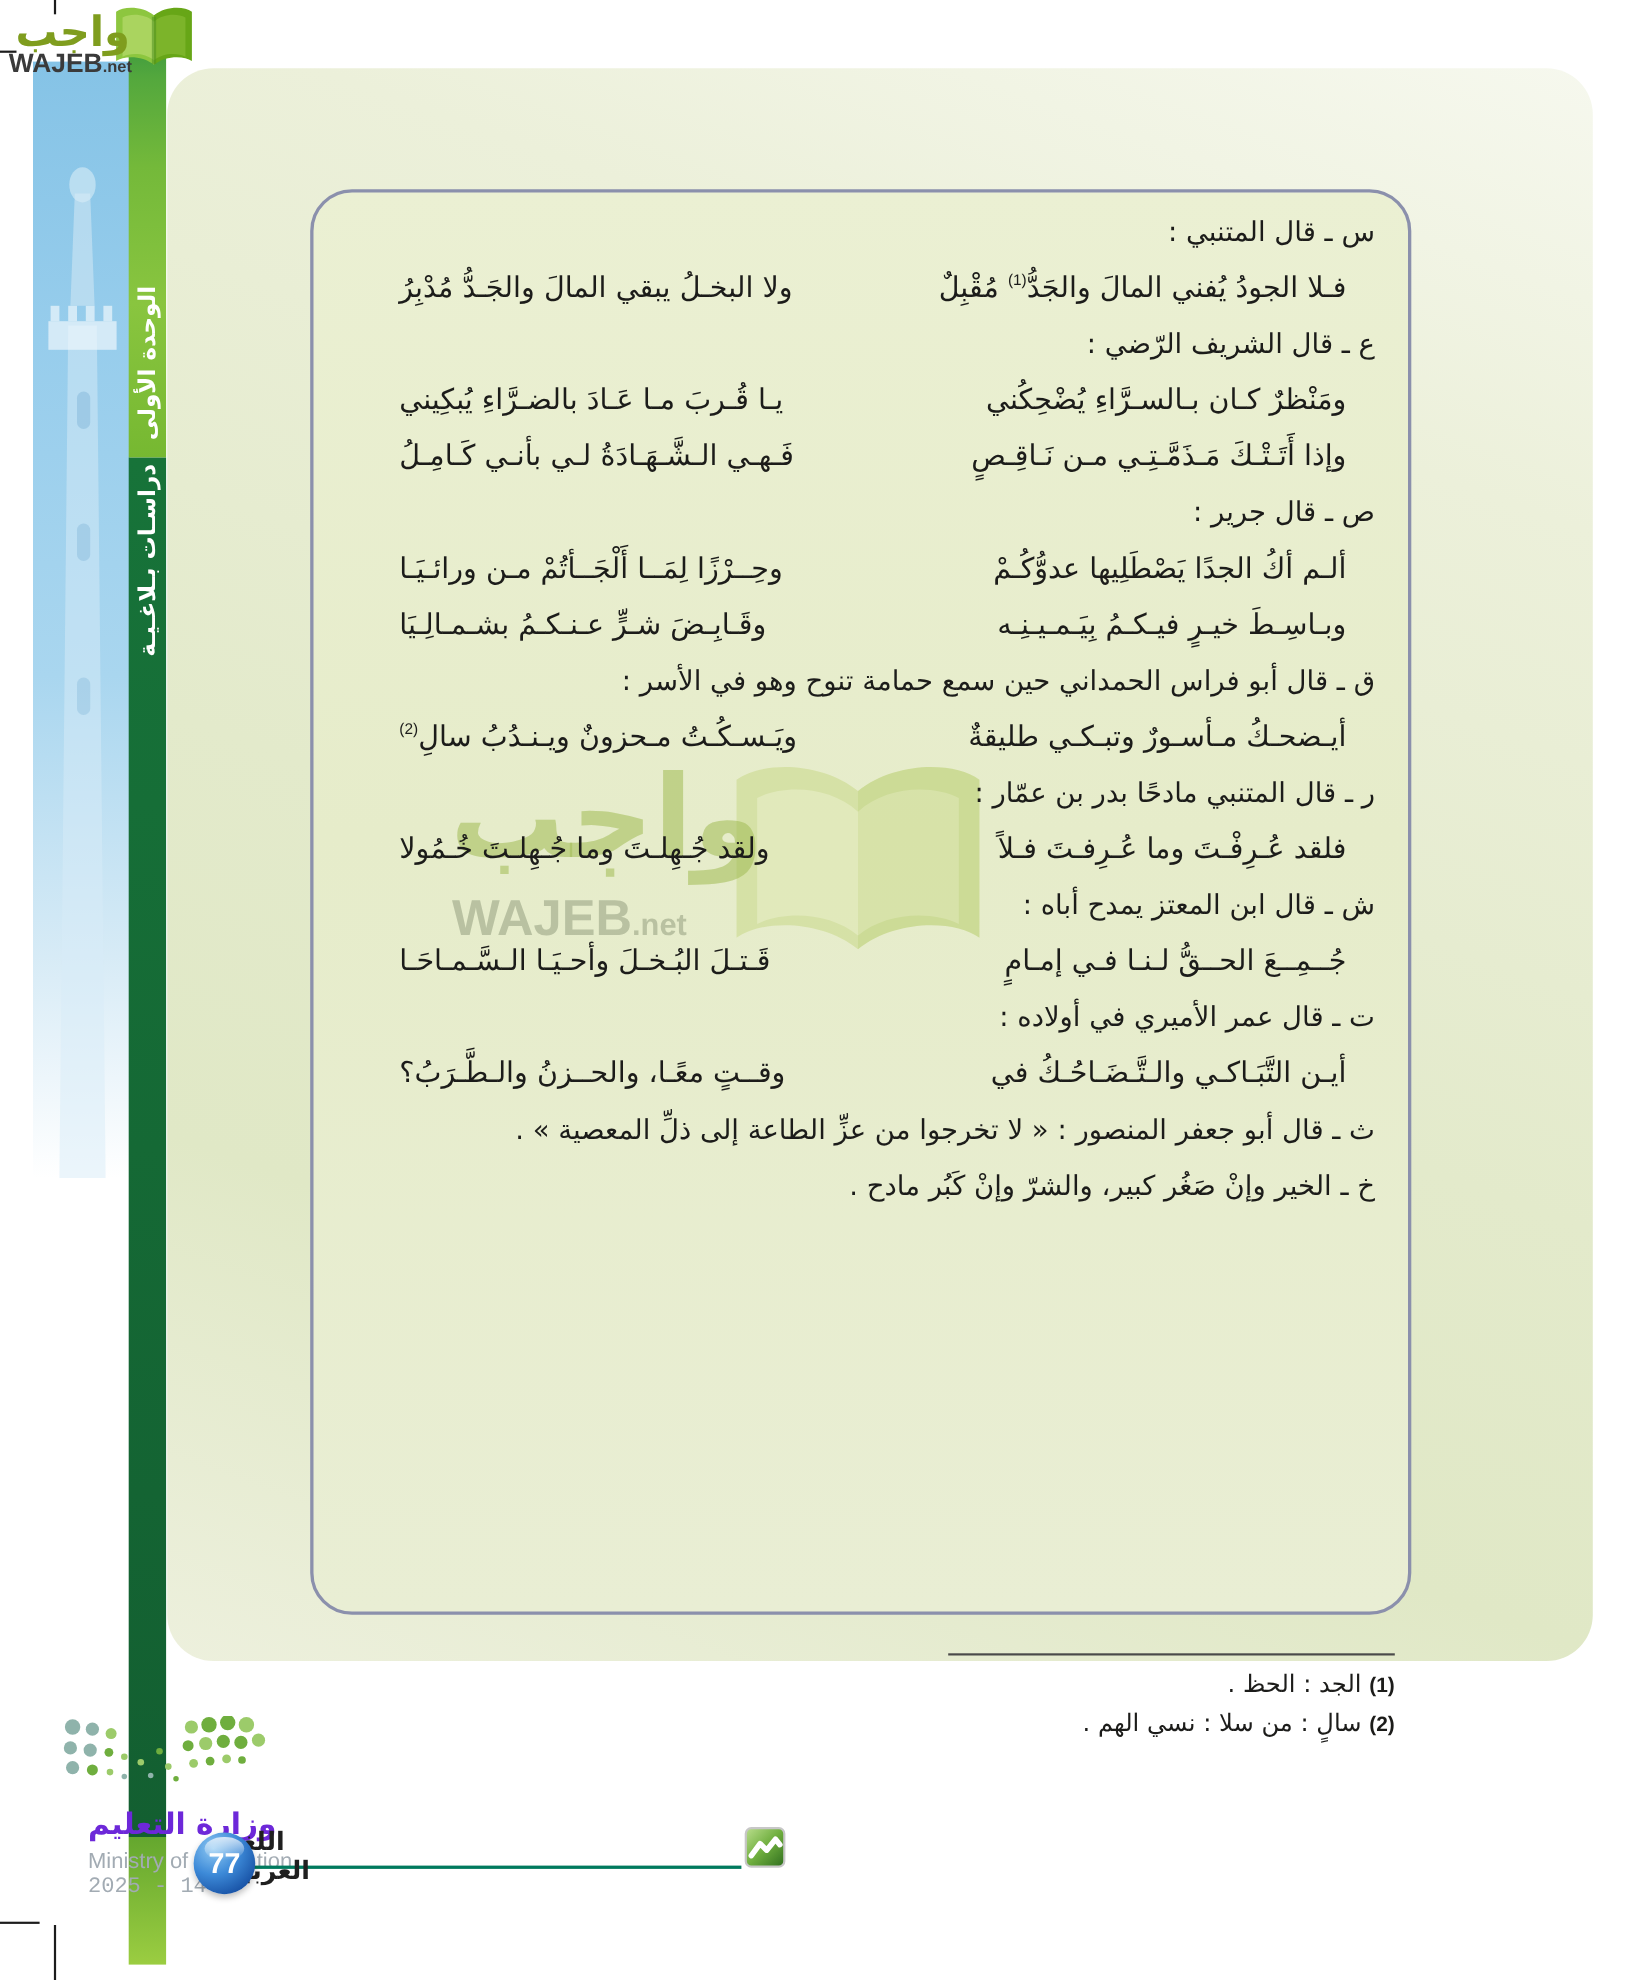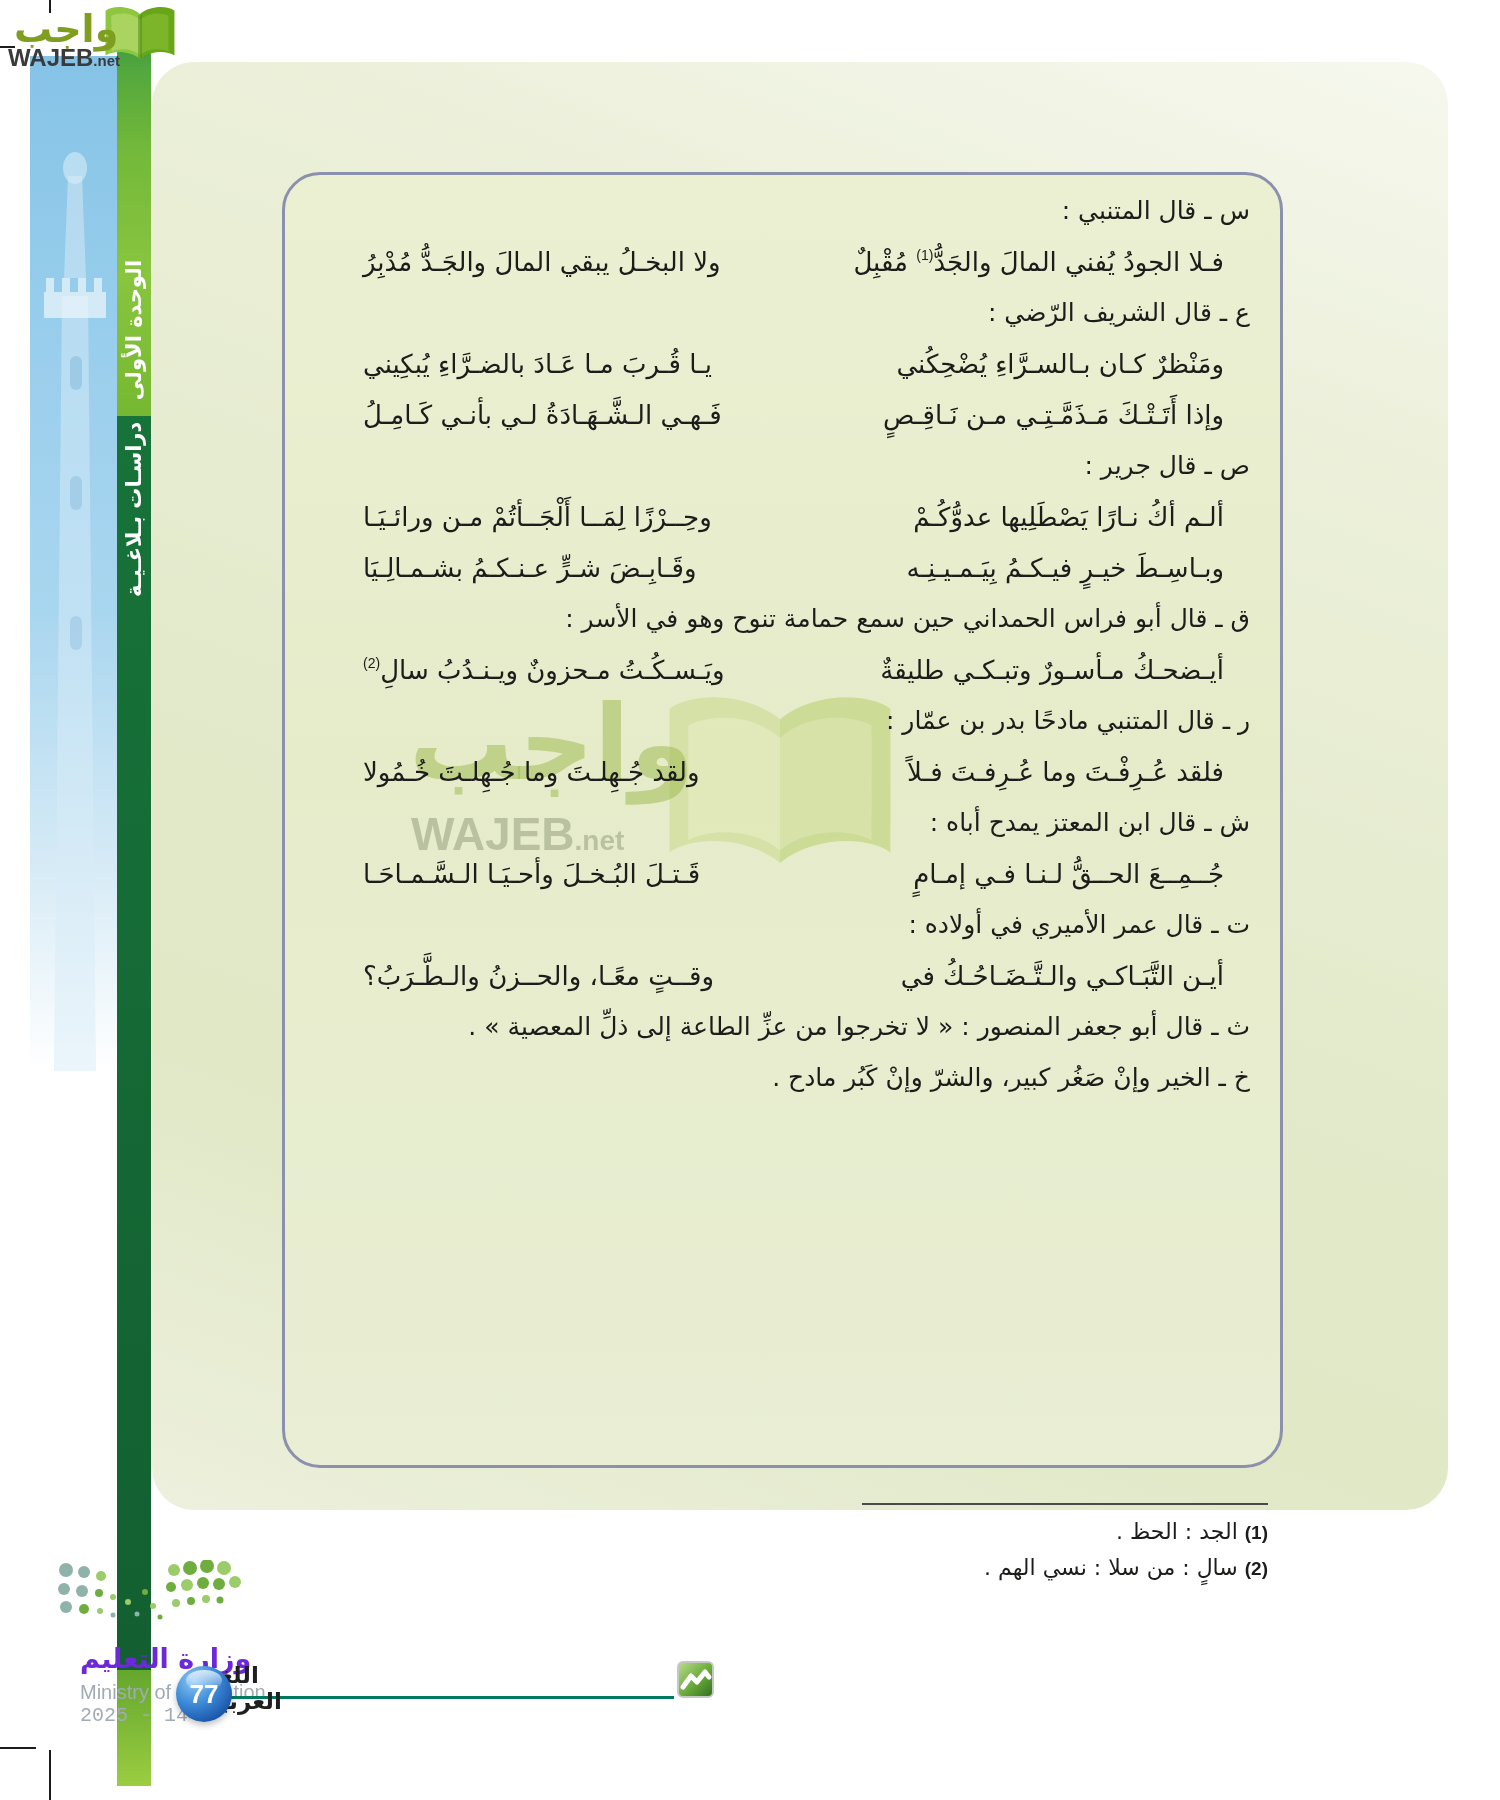--- a/index.html
+++ b/index.html
@@ -145,21 +145,21 @@
       <span class="hemi">يـا قُـربَ مـا عَـادَ بالضـرَّاءِ يُبكِيني</span>
     </div>
 
     <div class="qverse">
       <span class="hemi">وإذا أَتَـتْـكَ مَـذَمَّـتِـي مـن نَـاقِـصٍ</span>
       <span class="hemi">فَـهـي الـشَّـهَـادَةُ لـي بأنـي كَـامِـلُ</span>
     </div>
 
     <div class="qhead">ص ـ قال جرير :</div>
     <div class="qverse">
-      <span class="hemi">ألـم أكُ نـارًا يَصْطَلِيها عدوُّكُـمْ</span>
+      <span class="hemi">ألـم أكُ الجدًا يَصْطَلِيها عدوُّكُـمْ</span>
       <span class="hemi">وحِــرْزًا لِمَــا أَلْجَــأتُمْ مـن ورائـيَـا</span>
     </div>
     <div class="qverse">
       <span class="hemi">وبـاسِـطَ خيـرٍ فيـكـمُ بِيَـمـيـنِـه</span>
       <span class="hemi">وقَـابِـضَ شـرٍّ عـنـكـمُ بشـمـالِـيَا</span>
     </div>
 
     <div class="qhead">ق ـ قال أبو فراس الحمداني حين سمع حمامة تنوح وهو في الأسر :</div>
     <div class="qverse">
       <span class="hemi">أيـضحـكُ مـأسـورٌ وتبـكـي طليقةٌ</span>

